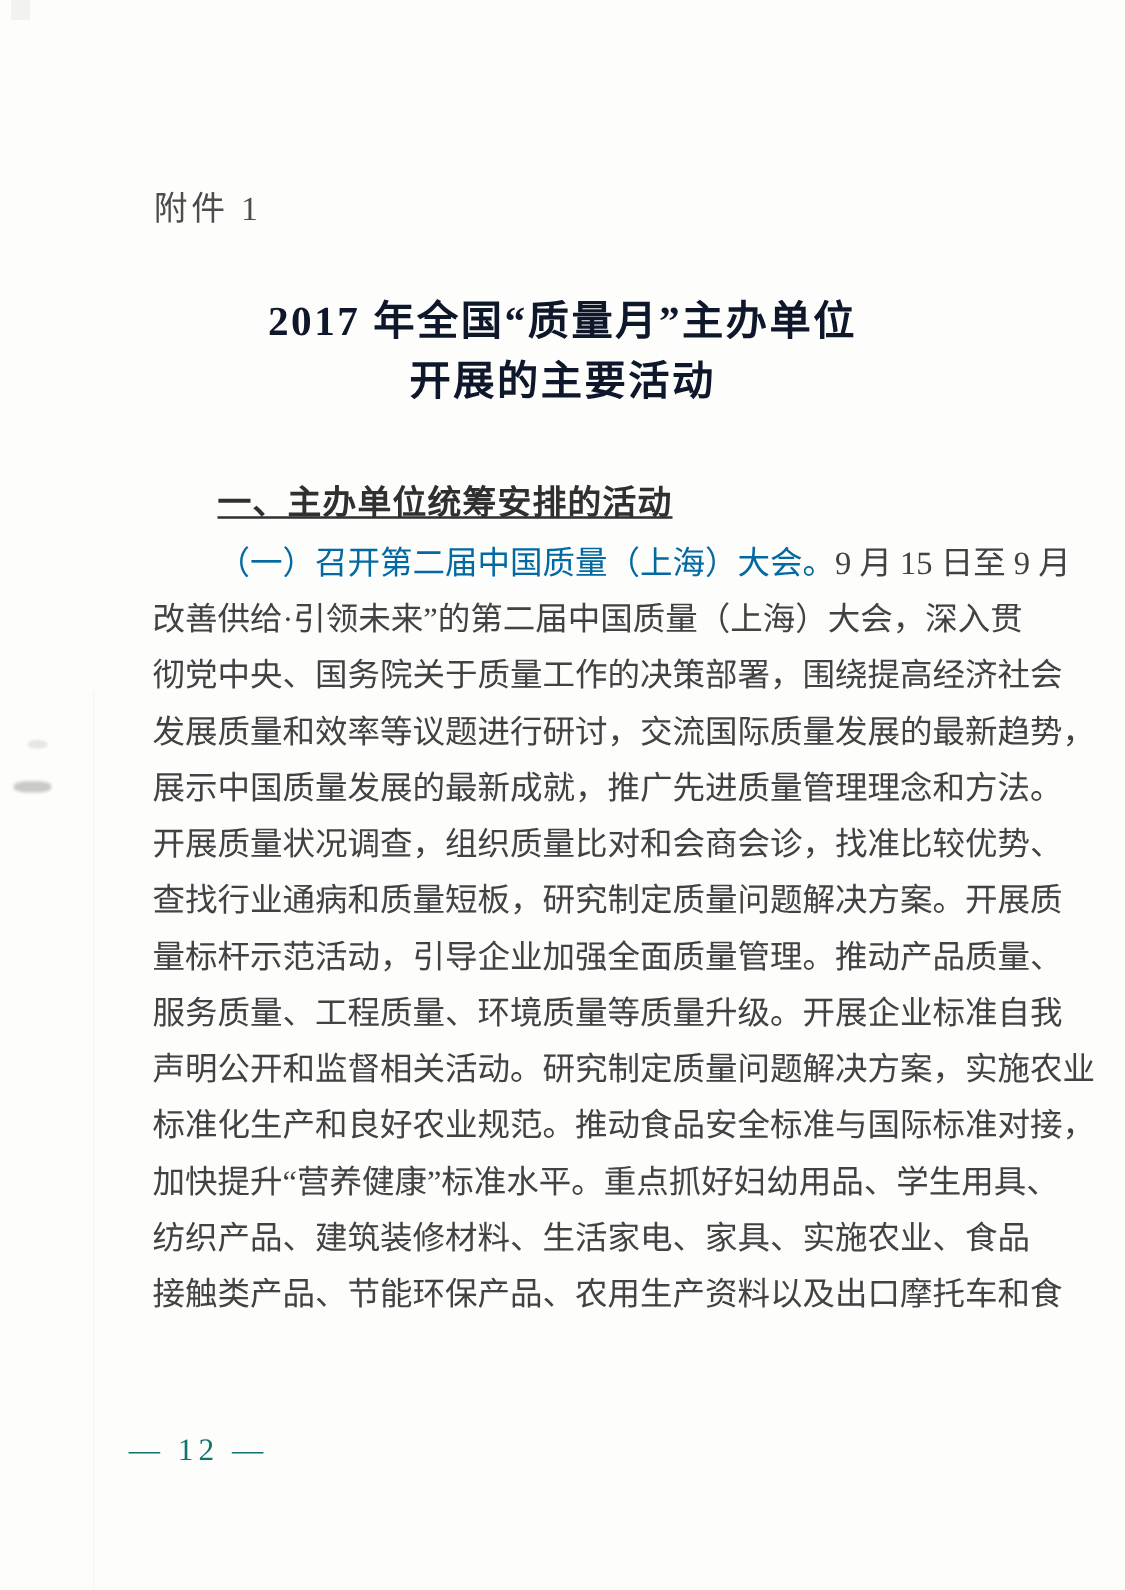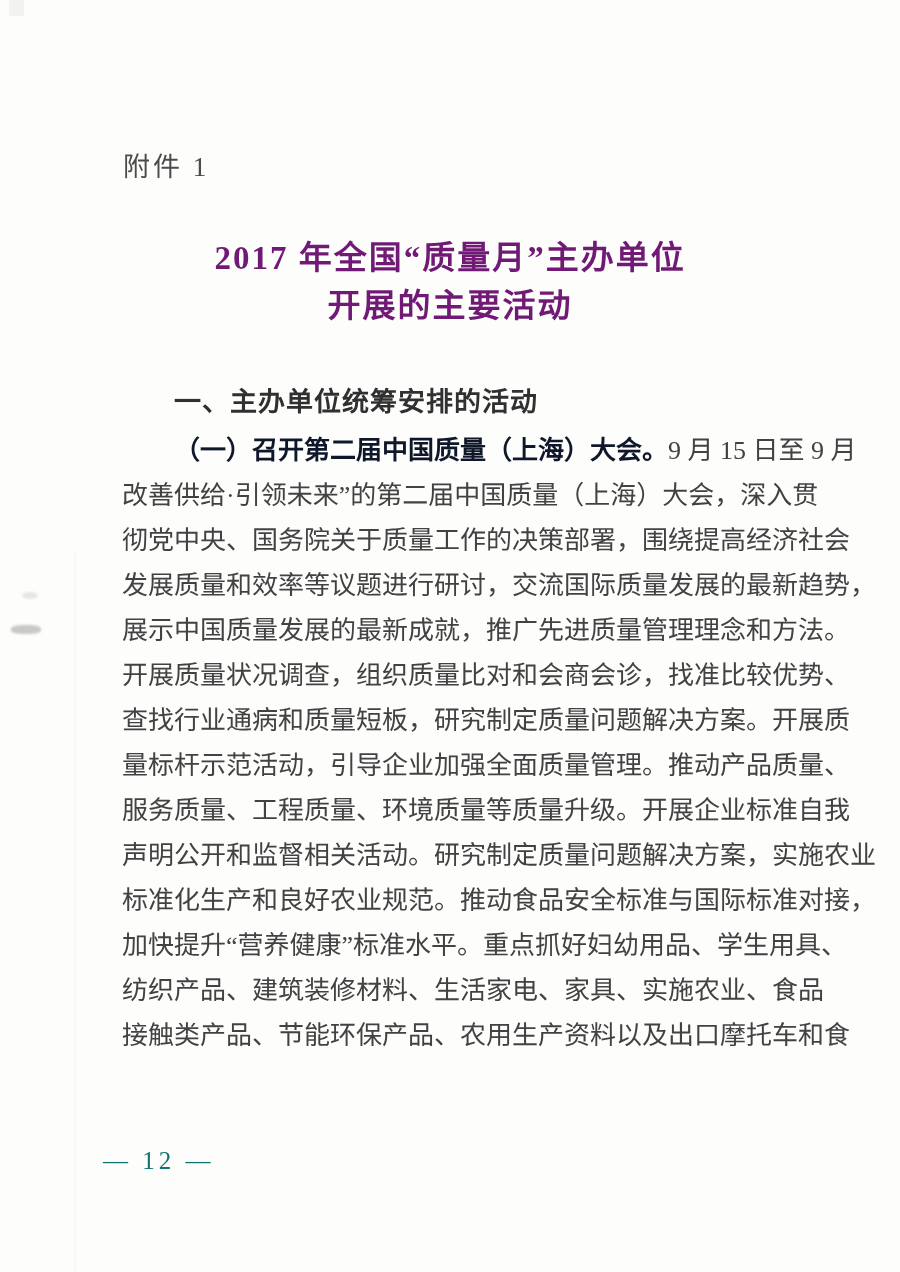--- a/index.html
+++ b/index.html
@@ -45,49 +45,50 @@
     font-size: 27px; line-height: 34px;
     color: #4c4c4c; letter-spacing: 3px;
   }
   .doc-title {
     position: absolute; left: 0; top: 234px;
     width: 900px;
     text-align: center;
     font-weight: bold;
     font-size: 33px; line-height: 48px;
     letter-spacing: 2px;
-    color: #701a75;
+    color: #0f172a;
   }
   .doc-title .tline { display: block; }
   .section-heading {
     position: absolute; left: 122px; top: 383px;
     width: 688px;
     font-family: "Liberation Sans", sans-serif;
     font-weight: bold;
     font-size: 27px; line-height: 38px;
     text-indent: 52px;
     letter-spacing: 1px;
     color: #303030;
+    text-decoration: underline;
   }
   .bodytext {
     position: absolute; left: 122px; top: 428px;
     width: 688px;
     font-size: 26px;
     color: #424242;
   }
   .para { width: 100%; }
   .line {
     height: 45px; line-height: 45px;
     text-align: justify;
     -webkit-text-align-last: justify;
     text-align-last: justify;
     white-space: nowrap;
   }
   .line.first { text-indent: 52px; }
-  .lead { font-weight: bold; color: #0f172a; }
+  .lead { font-weight: normal; color: #0369a1; }
   .page-number {
     position: absolute; left: 103px; top: 1144px;
     font-size: 25px; line-height: 34px;
     letter-spacing: 4px;
     color: #0f766e;
   }
 </style>
 </head>
 <body>
 

